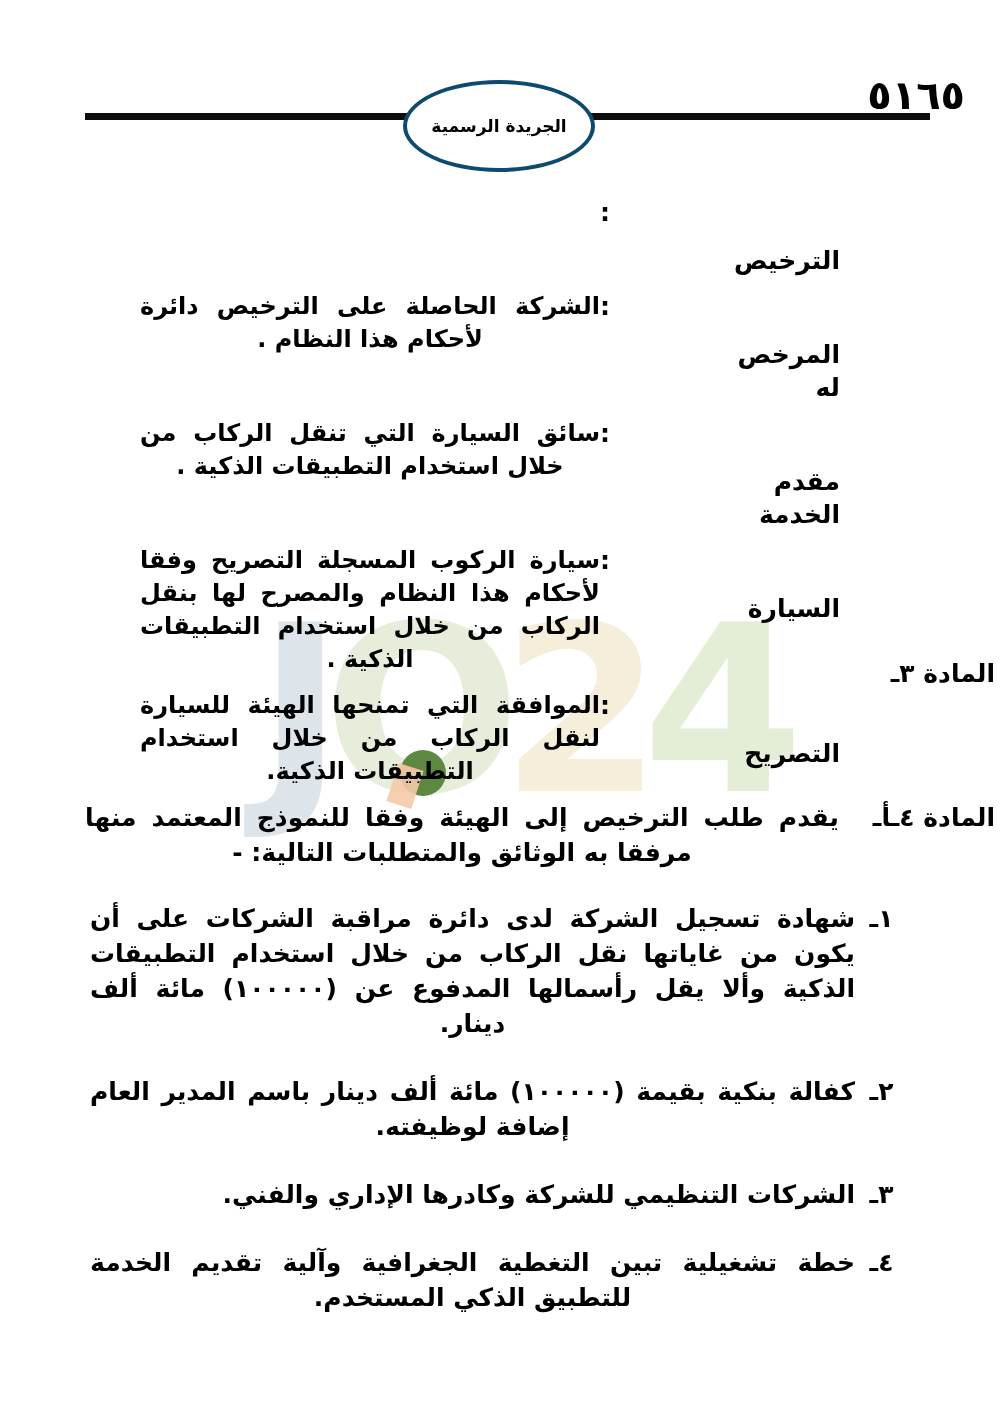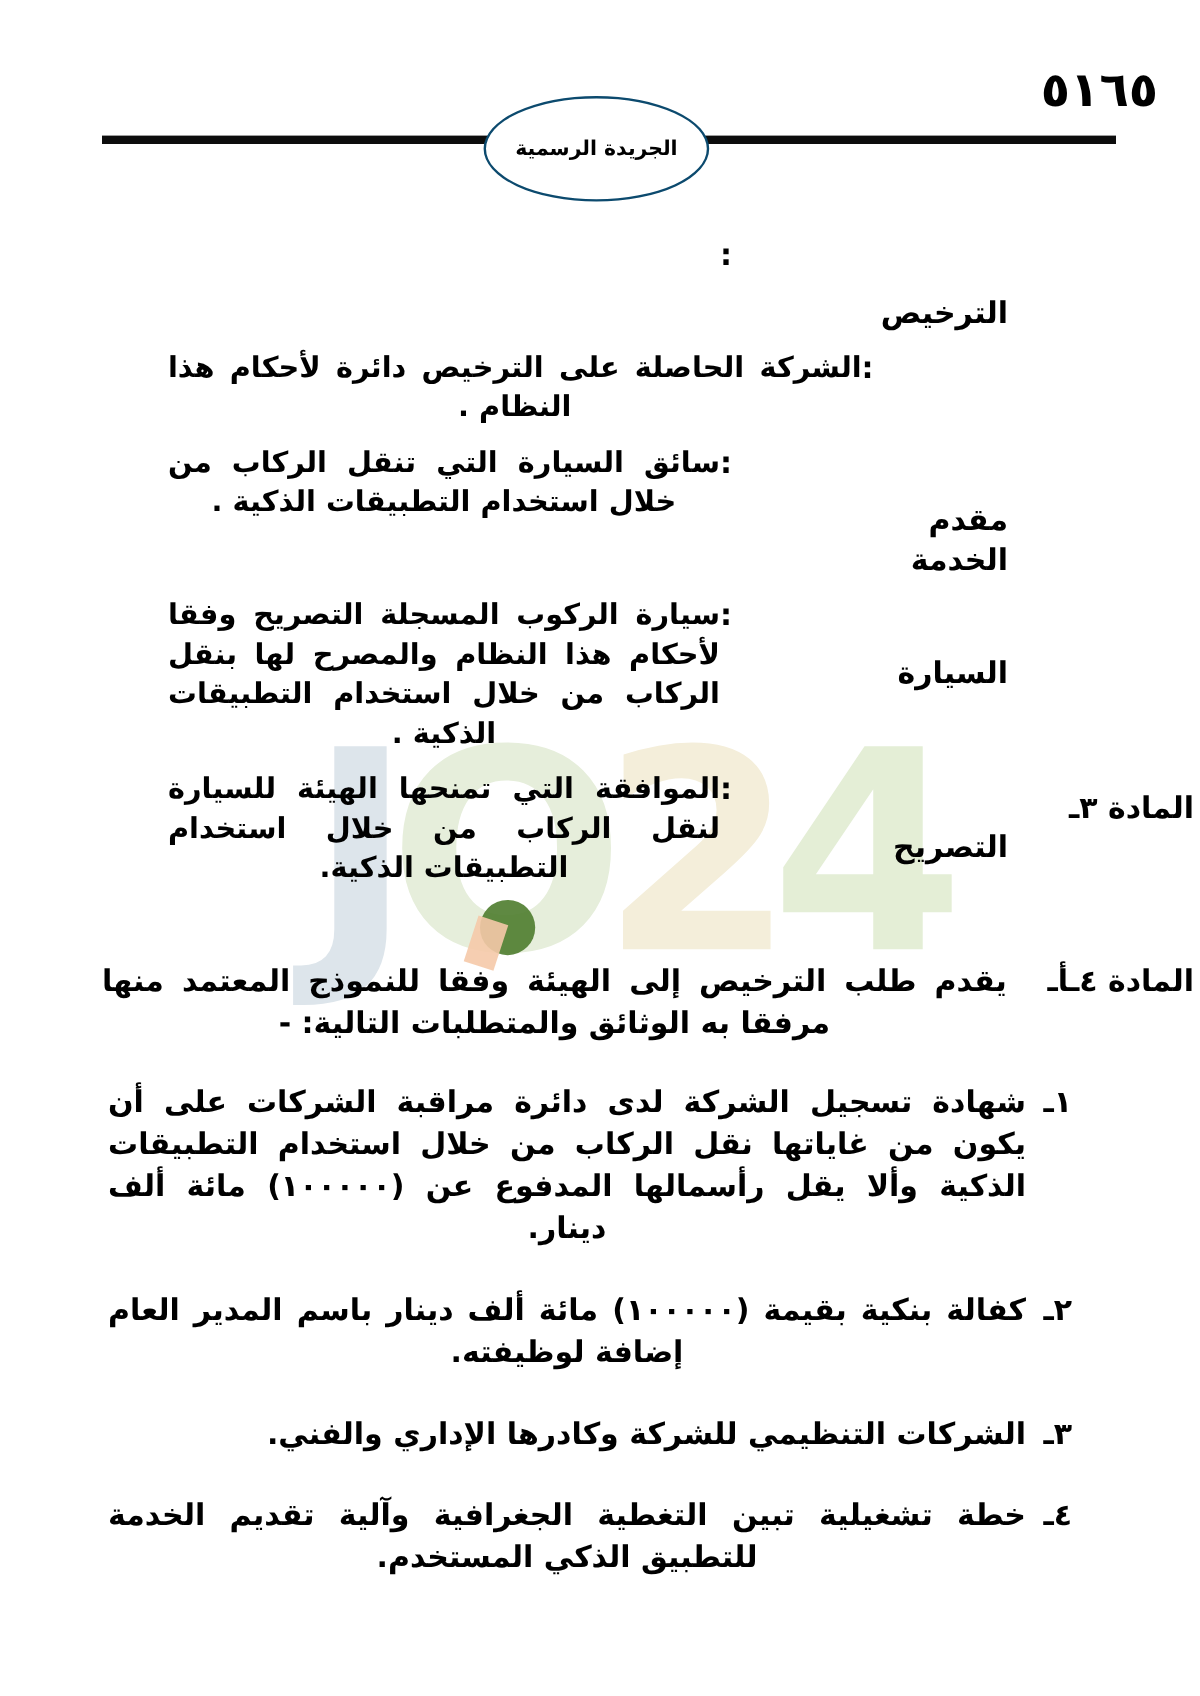--- a/index.html
+++ b/index.html
@@ -25,30 +25,30 @@
   .wm-dot{
     position:absolute;left:112px;top:152px;width:46px;height:46px;border-radius:50%;
     opacity:.9;
   }
   .wm-wedge{
     position:absolute;left:104px;top:168px;width:26px;height:40px;
     transform:rotate(18deg);opacity:.9;
   }
   
   .page-number{
-    position:absolute;top:52px;right:35px;
+    position:absolute;top:72px;right:35px;
     font-size:40px;font-weight:bold;z-index:2;
   }
   .masthead-rule{
     position:absolute;top:113px;left:85px;right:70px;height:7px;
     background:#0d0d0d;z-index:1;
   }
   .masthead-ellipse{
     position:absolute;left:403px;top:80px;width:184px;height:84px;
-    background:#ffffff;border:2px solid #0c4a6e;border-radius:50%;
+    background:#ffffff;border:4px solid #0c4a6e;border-radius:50%;
     display:flex;align-items:center;justify-content:center;
     z-index:2;
   }
   .masthead-ellipse span{font-size:17px;font-weight:bold;}
   
   .defs{position:absolute;top:196px;right:160px;width:700px;z-index:1;}
   .def-row{display:flex;direction:rtl;margin-bottom:13px;}
   .def-term{
     width:118px;flex-shrink:0;font-size:25px;font-weight:bold;
     text-align:right;line-height:33px;margin-top:48px;
@@ -109,20 +109,21 @@
   </div>
 
   <div class="defs">
 
     <div class="def-row">
       <div class="def-term">الترخيص</div>
       <div class="def-colon">:</div>
     </div>
 
     <div class="def-row">
+      <div class="def-term">المرخص له</div>
       <div class="def-colon">:</div>
       <div class="def-text">الشركة الحاصلة على الترخيص دائرة لأحكام هذا النظام .</div>
     </div>
 
     <div class="def-row">
       <div class="def-term">مقدم الخدمة</div>
       <div class="def-colon">:</div>
       <div class="def-text">سائق السيارة التي تنقل الركاب من خلال استخدام التطبيقات الذكية .</div>
     </div>
 

